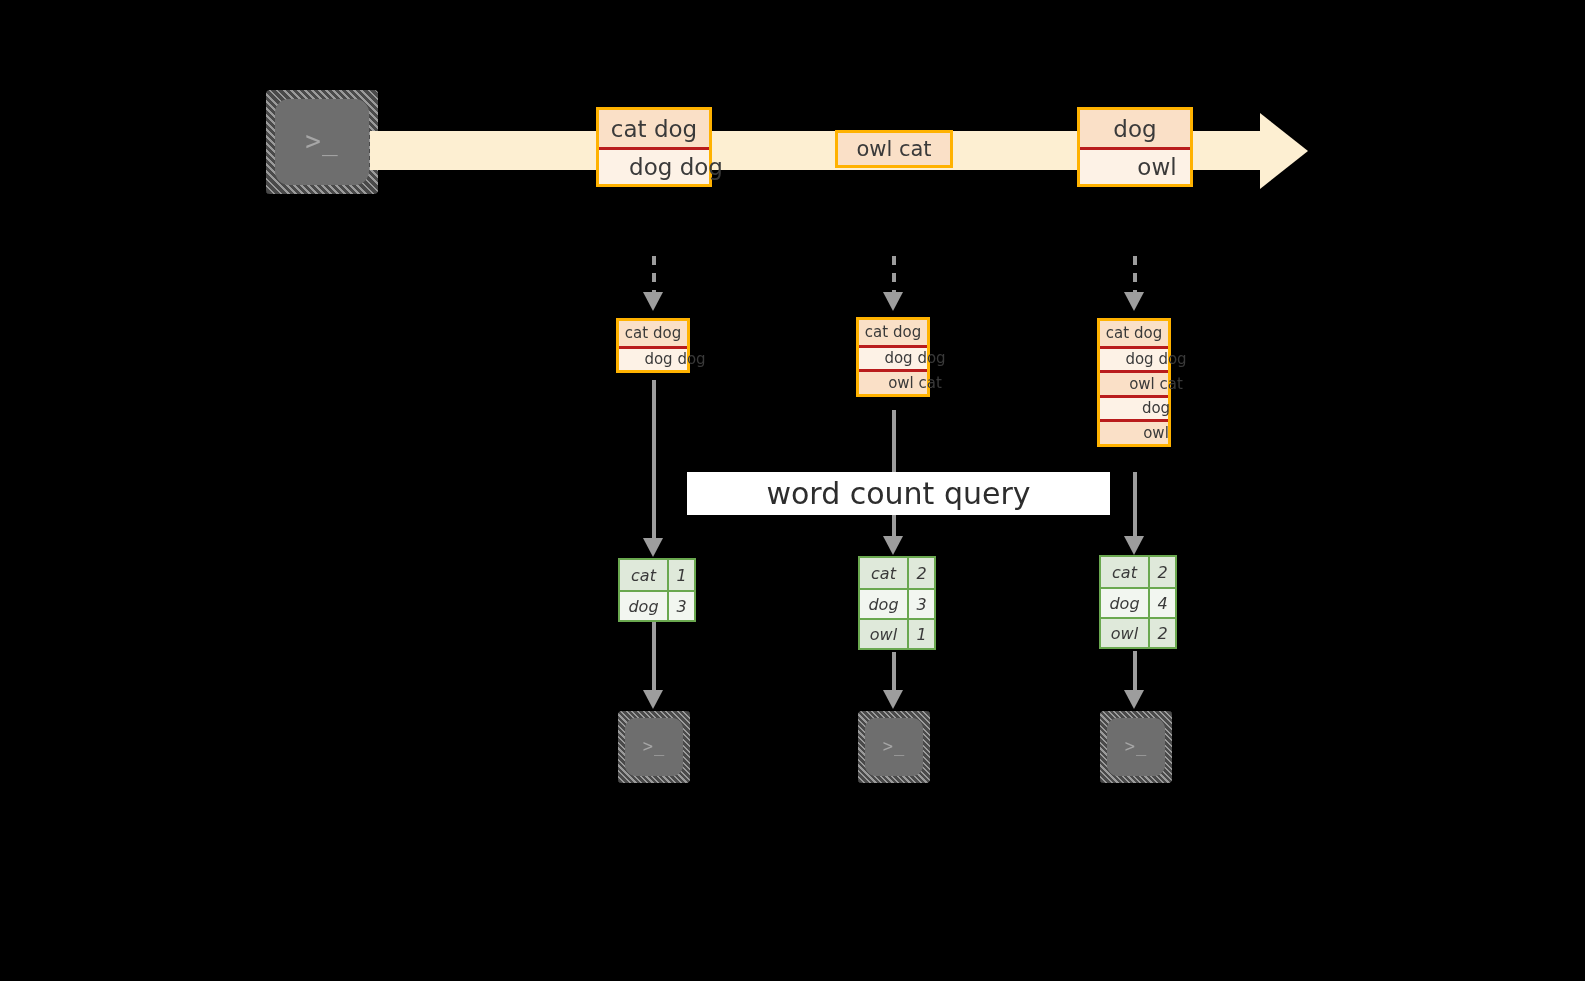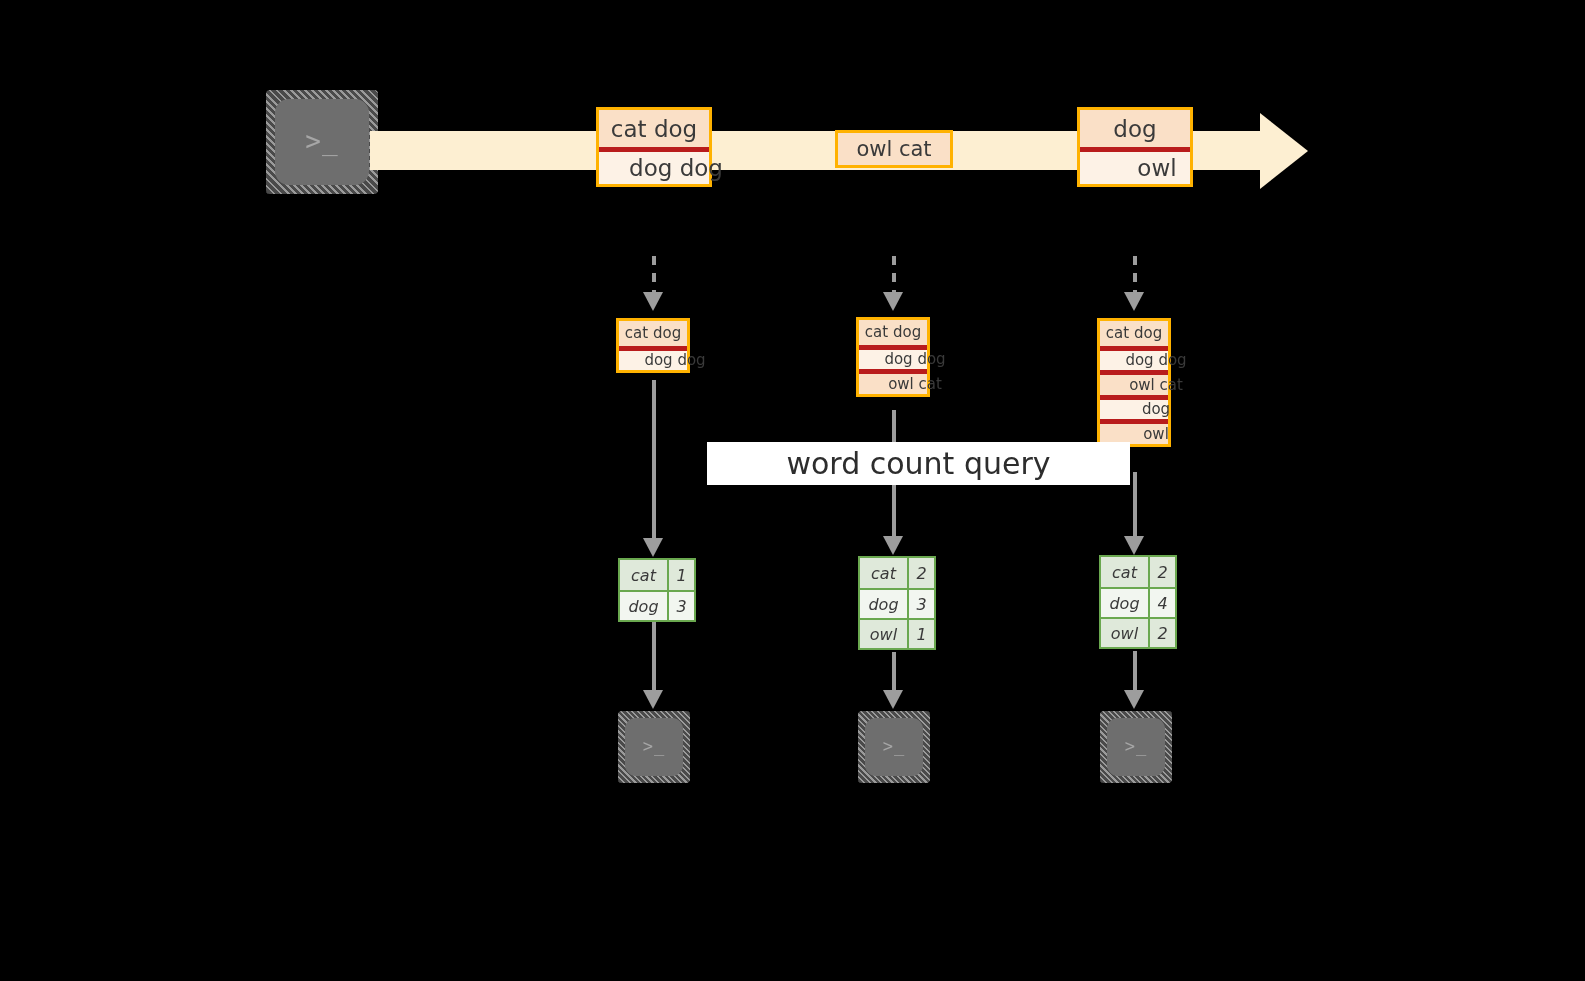--- a/index.html
+++ b/index.html
@@ -82,21 +82,21 @@
   .rec-cell {
     box-sizing: border-box;
     display: flex;
     align-items: center;
     justify-content: center;
     color: #3a3a3a;
     white-space: nowrap;
   }
   .rec-cell.alt { background: #FAE0C7; }
   .rec-cell.plain { background: #FDF2E6; }
-  .rec-cell + .rec-cell { border-top: 5px solid #b91c1c; padding-left: 44px; }
+  .rec-cell + .rec-cell { border-top: 3px solid #b91c1c; padding-left: 44px; }
 
   .rec.big .rec-cell { height: 37px; font-size: 23px; }
   .rec.one .rec-cell { height: 32px; font-size: 21px; }
   .rec.mini .rec-cell { height: 24.5px; font-size: 15px; }
 
   
   .res {
     position: absolute;
     box-sizing: border-box;
     border: 2.5px solid #6AA84F;
@@ -285,15 +285,15 @@
 
   <div class="conn-line" style="left:1133px; top:651px; height:44px;"></div>
   <div class="conn-head" style="left:1124px; top:690px;"></div>
 
   <div class="term small" style="left:1100px; top:711px; width:72px; height:72px;">
     <div class="hatch"></div>
     <div class="face"></div>
     <div class="prompt">&gt;_</div>
   </div>
 
-  <div class="query-label" style="left:687px; top:442px; width:423px; height:43px;margin-left:20px;">word count query</div>
+  <div class="query-label" style="left:687px; top:472px; width:423px; height:43px;">word count query</div>
 
 </div>
 
 </body></html>

